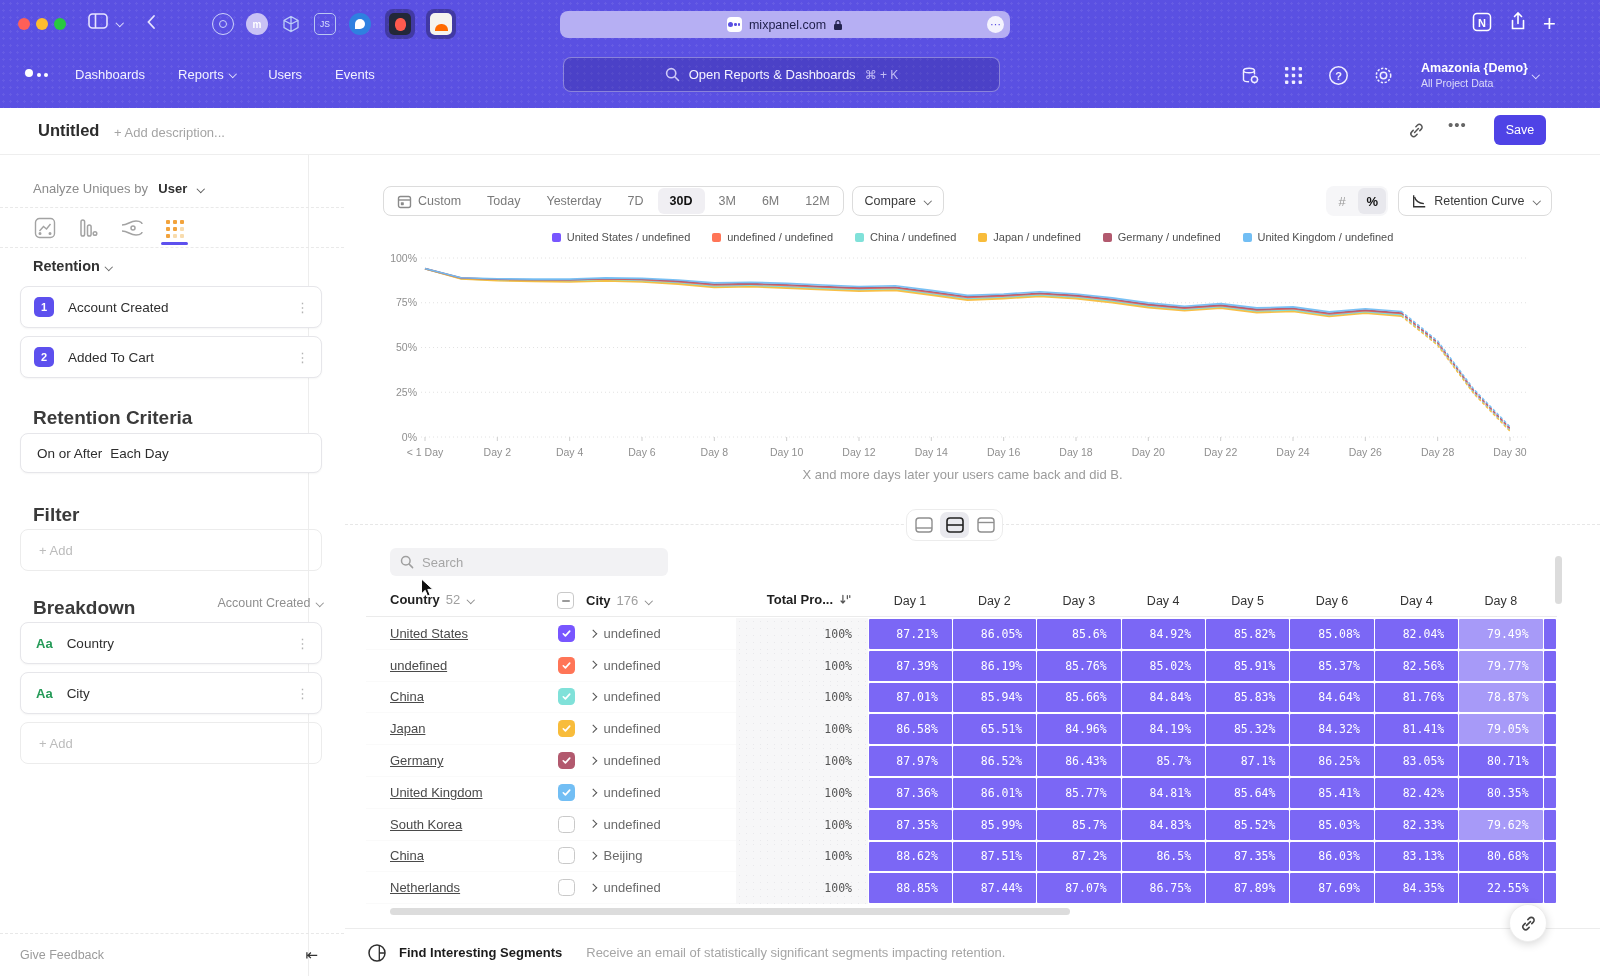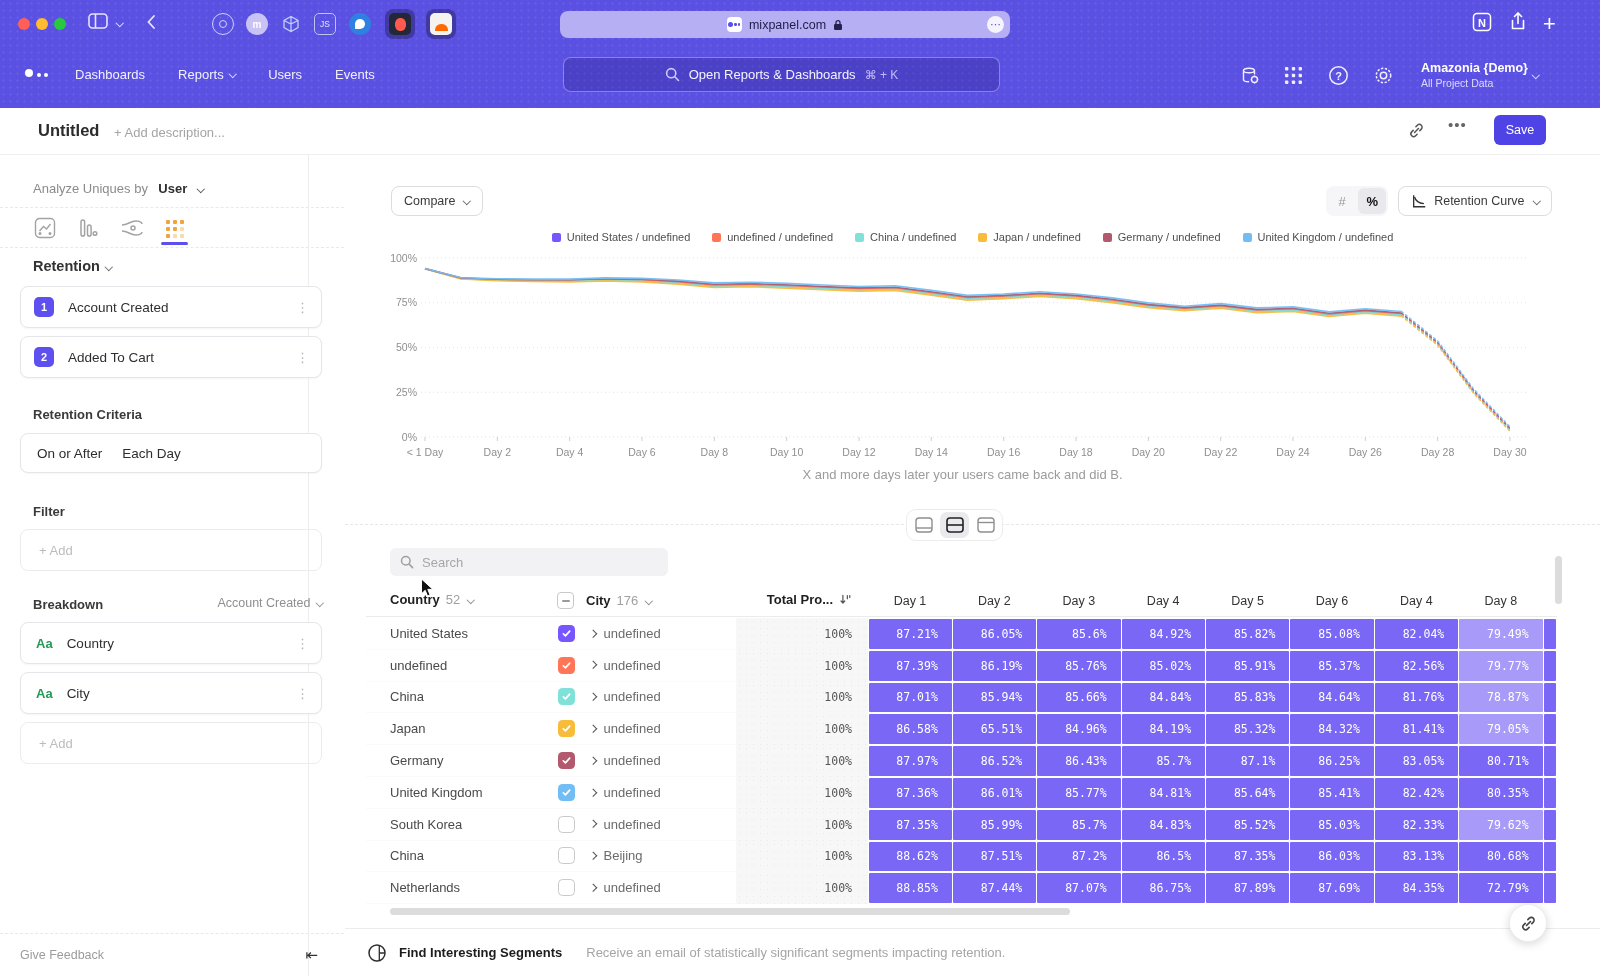--- a/index.html
+++ b/index.html
@@ -24,21 +24,21 @@
   
   .titlebar{position:absolute;left:0;top:108px;width:1600px;height:47px;background:#fff;border-bottom:1px solid #eee;}
   .savebtn{position:absolute;left:1494px;top:7px;width:52px;height:30px;border-radius:6px;background:#4f43e6;color:#fff;font-size:12.5px;display:flex;align-items:center;justify-content:center;}
   
   .sidebar{position:absolute;left:0;top:155px;width:309px;height:821px;background:#fff;border-right:1px solid #ededed;}
   .sb-label{color:#8b8b8b;font-size:13px;}
   .sb-card{position:absolute;left:20px;width:302px;border:1px solid #e6e6ea;border-radius:8px;background:#fff;box-shadow:0 1px 2px rgba(0,0,0,.04);display:flex;align-items:center;}
   .sb-add{position:absolute;left:20px;width:302px;height:42px;border:1px solid #ececec;border-radius:8px;color:#bcbcbc;font-size:13px;display:flex;align-items:center;padding-left:18px;}
   .badge-num{width:20px;height:20px;border-radius:5px;background:#5d50ee;color:#fff;font-size:11px;font-weight:bold;display:flex;align-items:center;justify-content:center;margin:0 14px 0 13px;}
   .kebab{margin-left:auto;margin-right:12px;color:#b3b3b3;font-size:13px;}
-  .sec-h{position:absolute;left:33px;color:#3a3a3a;font-size:13px;font-weight:600;}
+  .sec-h{position:absolute;left:33px;color:#3a3a3a;font-size:19px;font-weight:600;}
   
   .controlrow{position:absolute;left:383px;top:186px;right:48px;height:30px;display:flex;align-items:center;}
   .rgroup{display:flex;align-items:center;height:30px;border:1px solid #dcdcdc;border-radius:8px;background:#fff;}
   .rbtn{padding:0 12px;height:26px;display:flex;align-items:center;gap:6px;font-size:12.5px;color:#7a7a7a;border-radius:6px;margin:0 1px;}
   .rbtn.active{background:#f0eff3;color:#111;font-weight:bold;}
   .obtn{display:flex;align-items:center;height:30px;border:1px solid #dcdcdc;border-radius:8px;background:#fff;padding:0 12px;font-size:12.5px;color:#3a3a3a;gap:7px;}
   .ugroup{display:flex;align-items:center;height:30px;border-radius:8px;background:#f6f6f8;padding:2px;gap:2px;}
   .ubtn{width:28px;height:26px;border-radius:6px;display:flex;align-items:center;justify-content:center;font-size:13px;color:#9a9a9a;}
   .ubtn.active{background:#e8e8ed;color:#111;font-weight:bold;}
   
@@ -52,21 +52,21 @@
   .vtbtn{width:29px;height:26px;border-radius:7px;display:flex;align-items:center;justify-content:center;color:#8f8f8f;}
   .vtbtn.active{background:#e9e9ee;color:#222;}
   
   .search{position:absolute;left:390px;top:548px;width:278px;height:28px;border-radius:6px;background:#f2f2f4;display:flex;align-items:center;gap:8px;padding-left:10px;color:#a6a6a6;font-size:13px;}
   .th{position:absolute;top:592px;font-size:13px;color:#222;display:flex;align-items:center;gap:6px;}
   .cnt{color:#a0a0a0;}
   .dayh{position:absolute;top:594px;width:84px;text-align:center;font-size:12.5px;color:#333;}
   .hline{position:absolute;left:366px;top:616px;width:1191px;height:1px;background:#ebebeb;}
   #rows{position:absolute;left:366px;top:618px;width:1203px;}
   .t-row{display:flex;height:31.8px;align-items:stretch;}
-  .c-country{width:192px;display:flex;align-items:center;padding-left:24px;font-size:13px;color:#4a4a4a;border-bottom:1px solid #fafafa;}
+  .c-country{width:192px;display:flex;align-items:center;padding-left:24px;font-size:13px;color:#4a4a4a;border-bottom:1px solid #fafafa;text-decoration:underline;}
   .c-city{width:178px;display:flex;align-items:center;font-size:13px;color:#6b6b6b;border-bottom:1px solid #fafafa;}
   .c-total{width:132px;display:flex;align-items:center;justify-content:flex-end;padding-right:16px;font-family:"DejaVu Sans Mono",monospace;font-size:11.5px;color:#555;
     background-color:#f7f7f8;background-image:radial-gradient(#e9e9ec 0.9px,transparent 0.9px);background-size:7px 7px;}
   .c-day{width:83.4px;margin:1px 0.5px;display:flex;align-items:center;justify-content:flex-end;padding-right:14px;font-family:"DejaVu Sans Mono",monospace;font-size:11.5px;color:#fff;border-radius:1px;}
   .c-sliver{width:12px;margin:1px 0 1px 1px;border-radius:1px;}
   .cb{width:17px;height:17px;border-radius:4.5px;display:flex;align-items:center;justify-content:center;flex:none;}
   .cb.off{background:#fff;border:1.5px solid #c9c9c9;}
   .exp{margin:0 8px 0 15px;color:#555;}
   .hscroll{position:absolute;left:390px;top:908px;width:680px;height:7px;border-radius:4px;background:#dcdcdc;}
   .vscroll{position:absolute;left:1555px;top:556px;width:7px;height:48px;border-radius:4px;background:#dcdcdc;}
@@ -294,21 +294,21 @@
     </div>
     <div class="sb-card" style="top:181px;height:42px">
       <span class="badge-num">2</span>
       <span style="font-size:13.5px;color:#2e2e2e">Added To Cart</span>
       <span class="kebab">⋮</span>
     </div>
 
     <div class="sec-h" style="top:252px">Retention Criteria</div>
     <div class="sb-card" style="top:278px;height:40px">
       <span style="font-size:13.5px;color:#2e2e2e;margin-left:16px">On or After</span>
-      <span style="font-size:13.5px;color:#2e2e2e;margin-left:20px">Each Day</span>
+      <span style="font-size:13.5px;color:#2e2e2e;margin-left:8px">Each Day</span>
     </div>
 
     <div class="sec-h" style="top:349px">Filter</div>
     <div class="sb-add" style="top:374px">+ Add</div>
 
     <div class="sec-h" style="top:442px">Breakdown</div>
     <div class="abs" style="left:0;top:441px;width:322px;text-align:right;font-size:12.5px;color:#8f8f8f">
       <span>Account Created</span><span class="chev" style="color:#8f8f8f"></span>
     </div>
 
@@ -324,20 +324,34 @@
     </div>
     <div class="sb-add" style="top:567px">+ Add</div>
 
     <div class="sb-foot">
       <span style="margin-left:20px;font-size:12.5px;color:#9b9b9b">Give Feedback</span>
       <span style="margin-left:auto;margin-right:26px;color:#333;font-size:15px">⇤</span>
     </div>
   </div>
 
   <div class="controlrow">
+    <div class="rgroup" id="range-group">
+        <span class="rbtn"><svg width="15" height="15" viewBox="0 0 15 15">
+            <rect x="1.5" y="2.5" width="12" height="11" rx="2" fill="none" stroke="#8a8a8a" stroke-width="1.4"></rect>
+            <line x1="1.5" y1="6" x2="13.5" y2="6" stroke="#8a8a8a" stroke-width="1.4"></line>
+            <rect x="3.8" y="8.2" width="3" height="3" rx="0.6" fill="#8a8a8a"></rect>
+          </svg>Custom</span>
+        <span class="rbtn">Today</span>
+        <span class="rbtn">Yesterday</span>
+        <span class="rbtn">7D</span>
+        <span class="rbtn active">30D</span>
+        <span class="rbtn">3M</span>
+        <span class="rbtn">6M</span>
+        <span class="rbtn">12M</span>
+      </div>
     <div class="obtn" style="margin-left:8px">
       <span>Compare</span>
         <span class="chev" style="margin-left:2px;color:#666"></span>
     </div>
     <div style="flex:1"></div>
     <div class="ugroup" id="unit-group">
         <span class="ubtn">#</span>
         <span class="ubtn active">%</span>
       </div>
     <div class="obtn" style="margin-left:10px">
@@ -674,21 +688,21 @@
           <span>undefined</span>
         </div>
         <div class="c-total">100%</div>
         <div class="c-day" style="background: rgba(109, 86, 244, 0.9);">88.85%</div>
         <div class="c-day" style="background: rgba(109, 86, 244, 0.9);">87.44%</div>
         <div class="c-day" style="background: rgba(109, 86, 244, 0.9);">87.07%</div>
         <div class="c-day" style="background: rgba(109, 86, 244, 0.9);">86.75%</div>
         <div class="c-day" style="background: rgba(109, 86, 244, 0.9);">87.89%</div>
         <div class="c-day" style="background: rgba(109, 86, 244, 0.9);">87.69%</div>
         <div class="c-day" style="background: rgba(109, 86, 244, 0.9);">84.35%</div>
-        <div class="c-day" style="background: rgba(109, 86, 244, 0.9);">72.79%</div>
+        <div class="c-day" style="background: rgba(109, 86, 244, 0.9);">22.55%</div>
         <div class="c-sliver" style="background: rgba(109, 86, 244, 0.9);"></div>
       </div>
     </div>
 
   <div class="hscroll"></div>
   <div class="vscroll"></div>
 
   <div class="bottombar">
     <svg width="20" height="20" viewBox="0 0 20 20" style="margin-left:22px">
         <circle cx="10" cy="10" r="8" fill="none" stroke="#2e2e2e" stroke-width="1.5"></circle>

